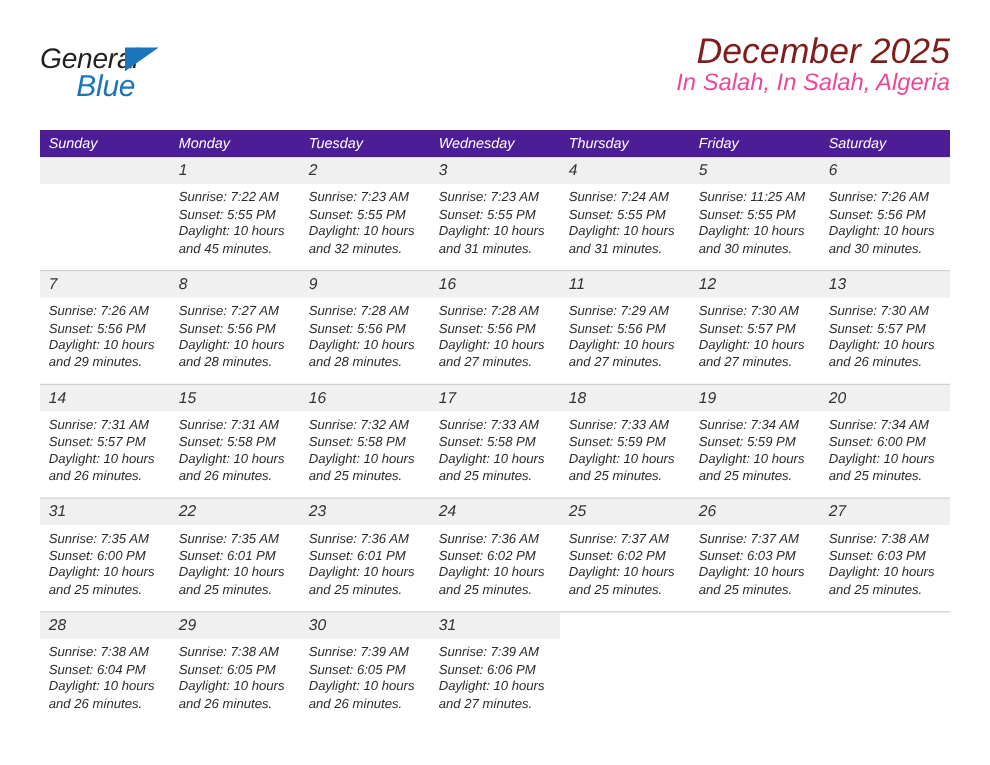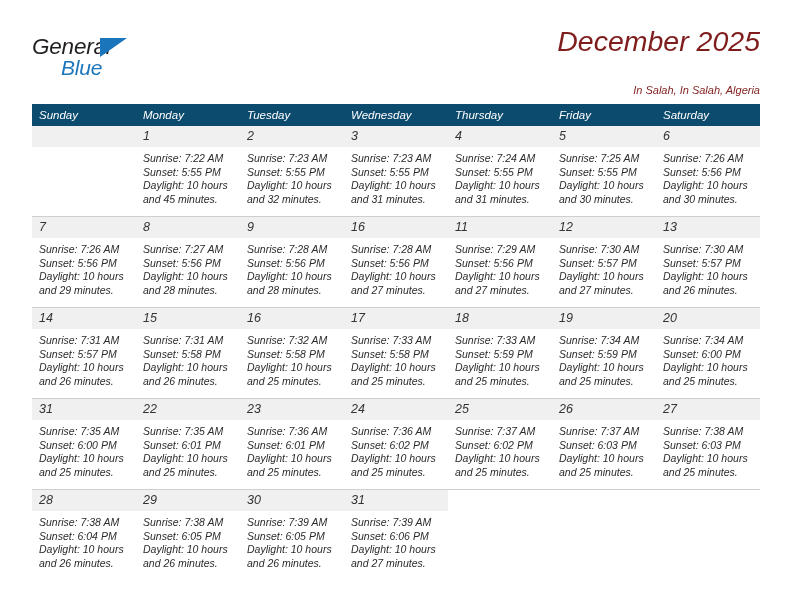--- a/index.html
+++ b/index.html
@@ -53,57 +53,57 @@
     top: 4px;
     width: 0;
     height: 0;
     border-left: 27px solid #1b75bb;
     border-bottom: 19px solid transparent;
   }
   .logo-blue {
     position: absolute;
     left: 29px;
     top: 22px;
-    font-size: 21px;
+    font-size: 24px;
     letter-spacing: -0.2px;
     color: #1b75bb;
     font-family: "Liberation Sans", sans-serif;
   }
   .title-block {
     position: absolute;
     right: 0;
     top: 0;
     text-align: right;
   }
   .cal-title {
     font-size: 28.5px;
     font-weight: normal;
     color: #7f1d1d;
     line-height: 1.1;
     white-space: nowrap;
   }
   .cal-subtitle {
-    margin-top: 27px;
-    font-size: 11px;
-    color: #7f1d1d;
+    margin-top: 0;
+    font-size: 19px;
+    color: #ec4899;
     line-height: 1.1;
     white-space: nowrap;
   }
 
   
   .calendar {
     position: absolute;
     left: 32px;
     top: 104px;
     width: 728px;
     border-collapse: collapse;
     table-layout: fixed;
   }
   .calendar th {
-    background: #0c4a6e;
+    background: #4c1d95;
     color: #ffffff;
     font-size: 11.5px;
     font-weight: normal;
     text-align: left;
     padding: 5px 0 5px 7px;
     height: 12px;
     border: none;
   }
   .calendar td {
     vertical-align: top;
@@ -206,21 +206,21 @@
             <div class="cellbody">
               <div>Sunrise: 7:24 AM</div>
               <div>Sunset: 5:55 PM</div>
               <div>Daylight: 10 hours</div>
               <div>and 31 minutes.</div>
             </div>
           </td>
           <td>
             <div class="daynum">5</div>
             <div class="cellbody">
-              <div>Sunrise: 7:25 AM</div>
+              <div>Sunrise: 11:25 AM</div>
               <div>Sunset: 5:55 PM</div>
               <div>Daylight: 10 hours</div>
               <div>and 30 minutes.</div>
             </div>
           </td>
           <td>
             <div class="daynum">6</div>
             <div class="cellbody">
               <div>Sunrise: 7:26 AM</div>
               <div>Sunset: 5:56 PM</div>

